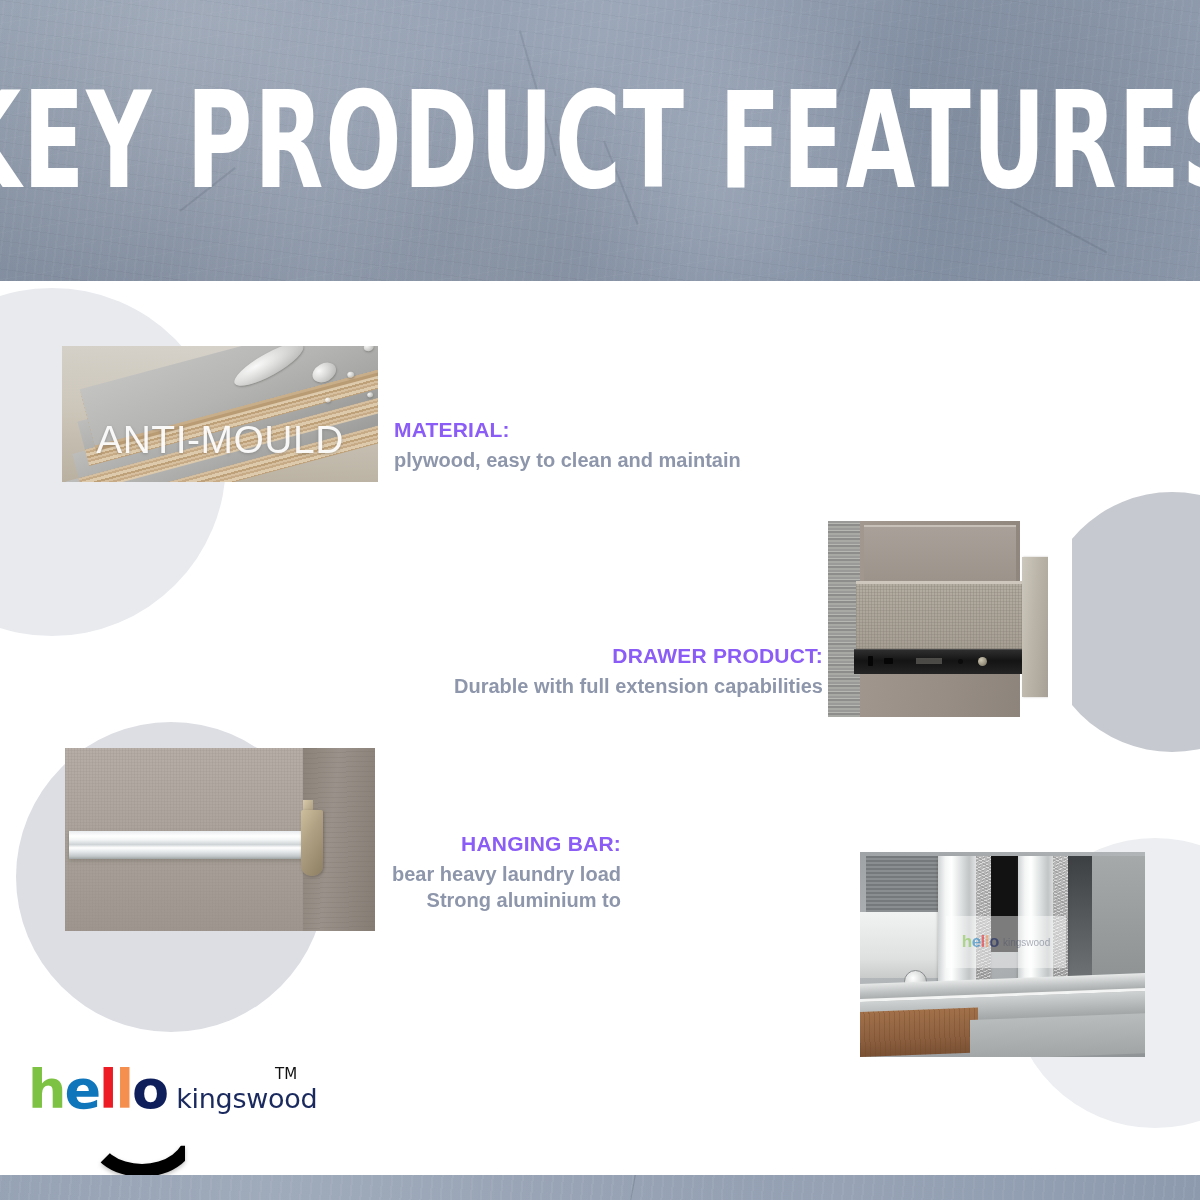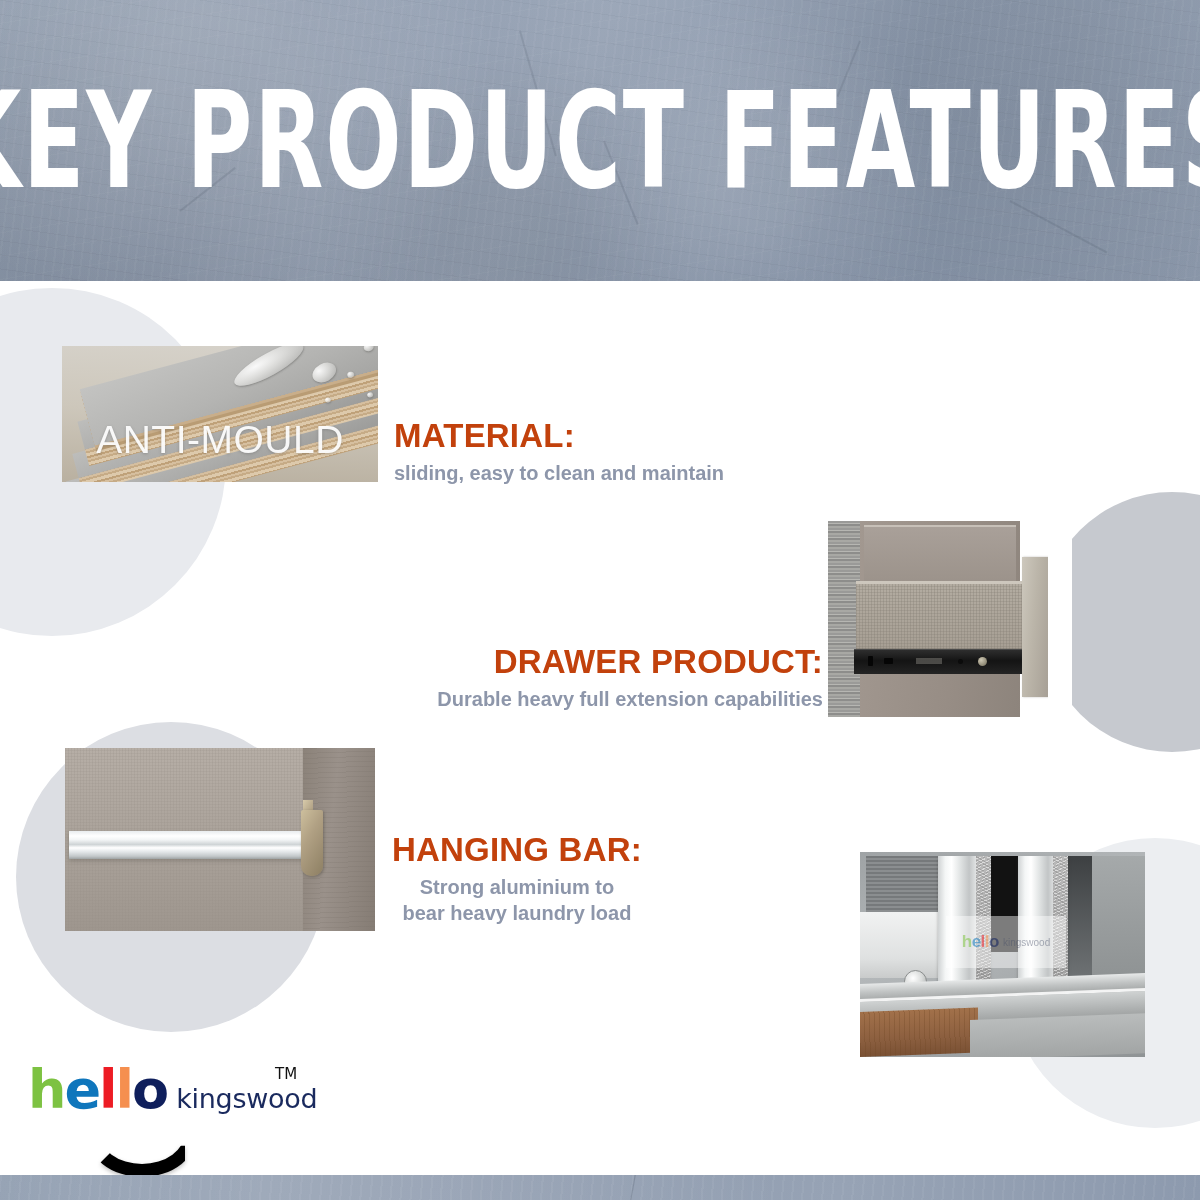--- a/index.html
+++ b/index.html
@@ -368,39 +368,39 @@
   .st-watermark .wm-hello span:nth-child(1) { color: rgba(125,194,66,0.55); }
   .st-watermark .wm-hello span:nth-child(2) { color: rgba(15,118,188,0.55); }
   .st-watermark .wm-hello span:nth-child(3) { color: rgba(237,28,36,0.55); }
   .st-watermark .wm-hello span:nth-child(4) { color: rgba(245,143,79,0.55); }
   .st-watermark .wm-hello span:nth-child(5) { color: rgba(15,31,92,0.55); }
   .st-watermark .wm-king { font-size: 10px; color: rgba(70,80,105,0.45); }
 
   
   .feat-text { position: absolute; z-index: 5; }
   .feat-head {
-    color: #c2410c;
-    font-size: 33px;
+    color: #8b5cf6;
+    font-size: 21px;
     font-weight: 700;
     letter-spacing: 0.2px;
     line-height: 1.12;
     white-space: nowrap;
   }
   .feat-desc {
     color: #8d96aa;
     font-size: 20px;
     font-weight: 700;
     line-height: 1.32;
     margin-top: 5px;
   }
   .feat-desc .l { display: block; white-space: nowrap; }
 
   .txt-material      { left: 394px; top: 418px;  text-align: left; }
   .txt-drawer        { left: 320px; top: 644px;  width: 503px; text-align: right; }
-  .txt-hanging       { left: 392px; top: 832px;  text-align: center; }
+  .txt-hanging       { left: 392px; top: 832px;  text-align: right; }
   .txt-sliding       { left: 340px; top: 988px;  width: 514px; text-align: right; }
   .txt-drawer .feat-head,
   .txt-sliding .feat-head { white-space: nowrap; }
 
   
   .logo {
     position: absolute;
     left: 28px; top: 1063px;
     z-index: 6;
     width: 290px; height: 104px;
@@ -513,21 +513,21 @@
 
       <div class="droplet d-10"></div>
     </div>
 
     <div class="anti-mould-label">ANTI-MOULD</div>
   </div>
 
   <div class="feat-text txt-material">
     <div class="feat-head">MATERIAL:</div>
     <div class="feat-desc">
-      <span class="l">sliding, easy to clean and maintain</span>
+      <span class="l">plywood, easy to clean and maintain</span>
     </div>
   </div>
 
   <div class="photo photo-drawer">
     <div class="dr-wood-left"></div>
     <div class="dr-cabinet"></div>
     <div class="dr-cab-inner"></div>
     <div class="dr-box"></div>
     <div class="dr-box-dots">
       <i></i>
@@ -541,37 +541,37 @@
       <span class="dot"></span>
       <span class="screw w1"></span>
     </div>
     <div class="dr-front"></div>
     <div class="dr-white"></div>
   </div>
 
   <div class="feat-text txt-drawer">
     <div class="feat-head">DRAWER PRODUCT:</div>
     <div class="feat-desc">
-      <span class="l">Durable heavy full extension capabilities</span>
+      <span class="l">Durable with full extension capabilities</span>
     </div>
   </div>
 
   <div class="photo photo-hang">
     <div class="hb-panel"></div>
     <div class="hb-side"></div>
     <div class="hb-rail"></div>
     <div class="hb-bracket-top"></div>
     <div class="hb-bracket"></div>
   </div>
 
   <div class="feat-text txt-hanging">
     <div class="feat-head">HANGING BAR:</div>
     <div class="feat-desc">
+      <span class="l">bear heavy laundry load</span>
       <span class="l">Strong aluminium to</span>
-      <span class="l">bear heavy laundry load</span>
     </div>
   </div>
 
   <div class="photo photo-slide">
     <div class="st-bg"></div>
     <div class="st-shutter"></div>
     <div class="st-white-body"></div>
     <div class="st-dark-gap"></div>
     <div class="st-interior"></div>
     <div class="st-dark-gap2"></div>

